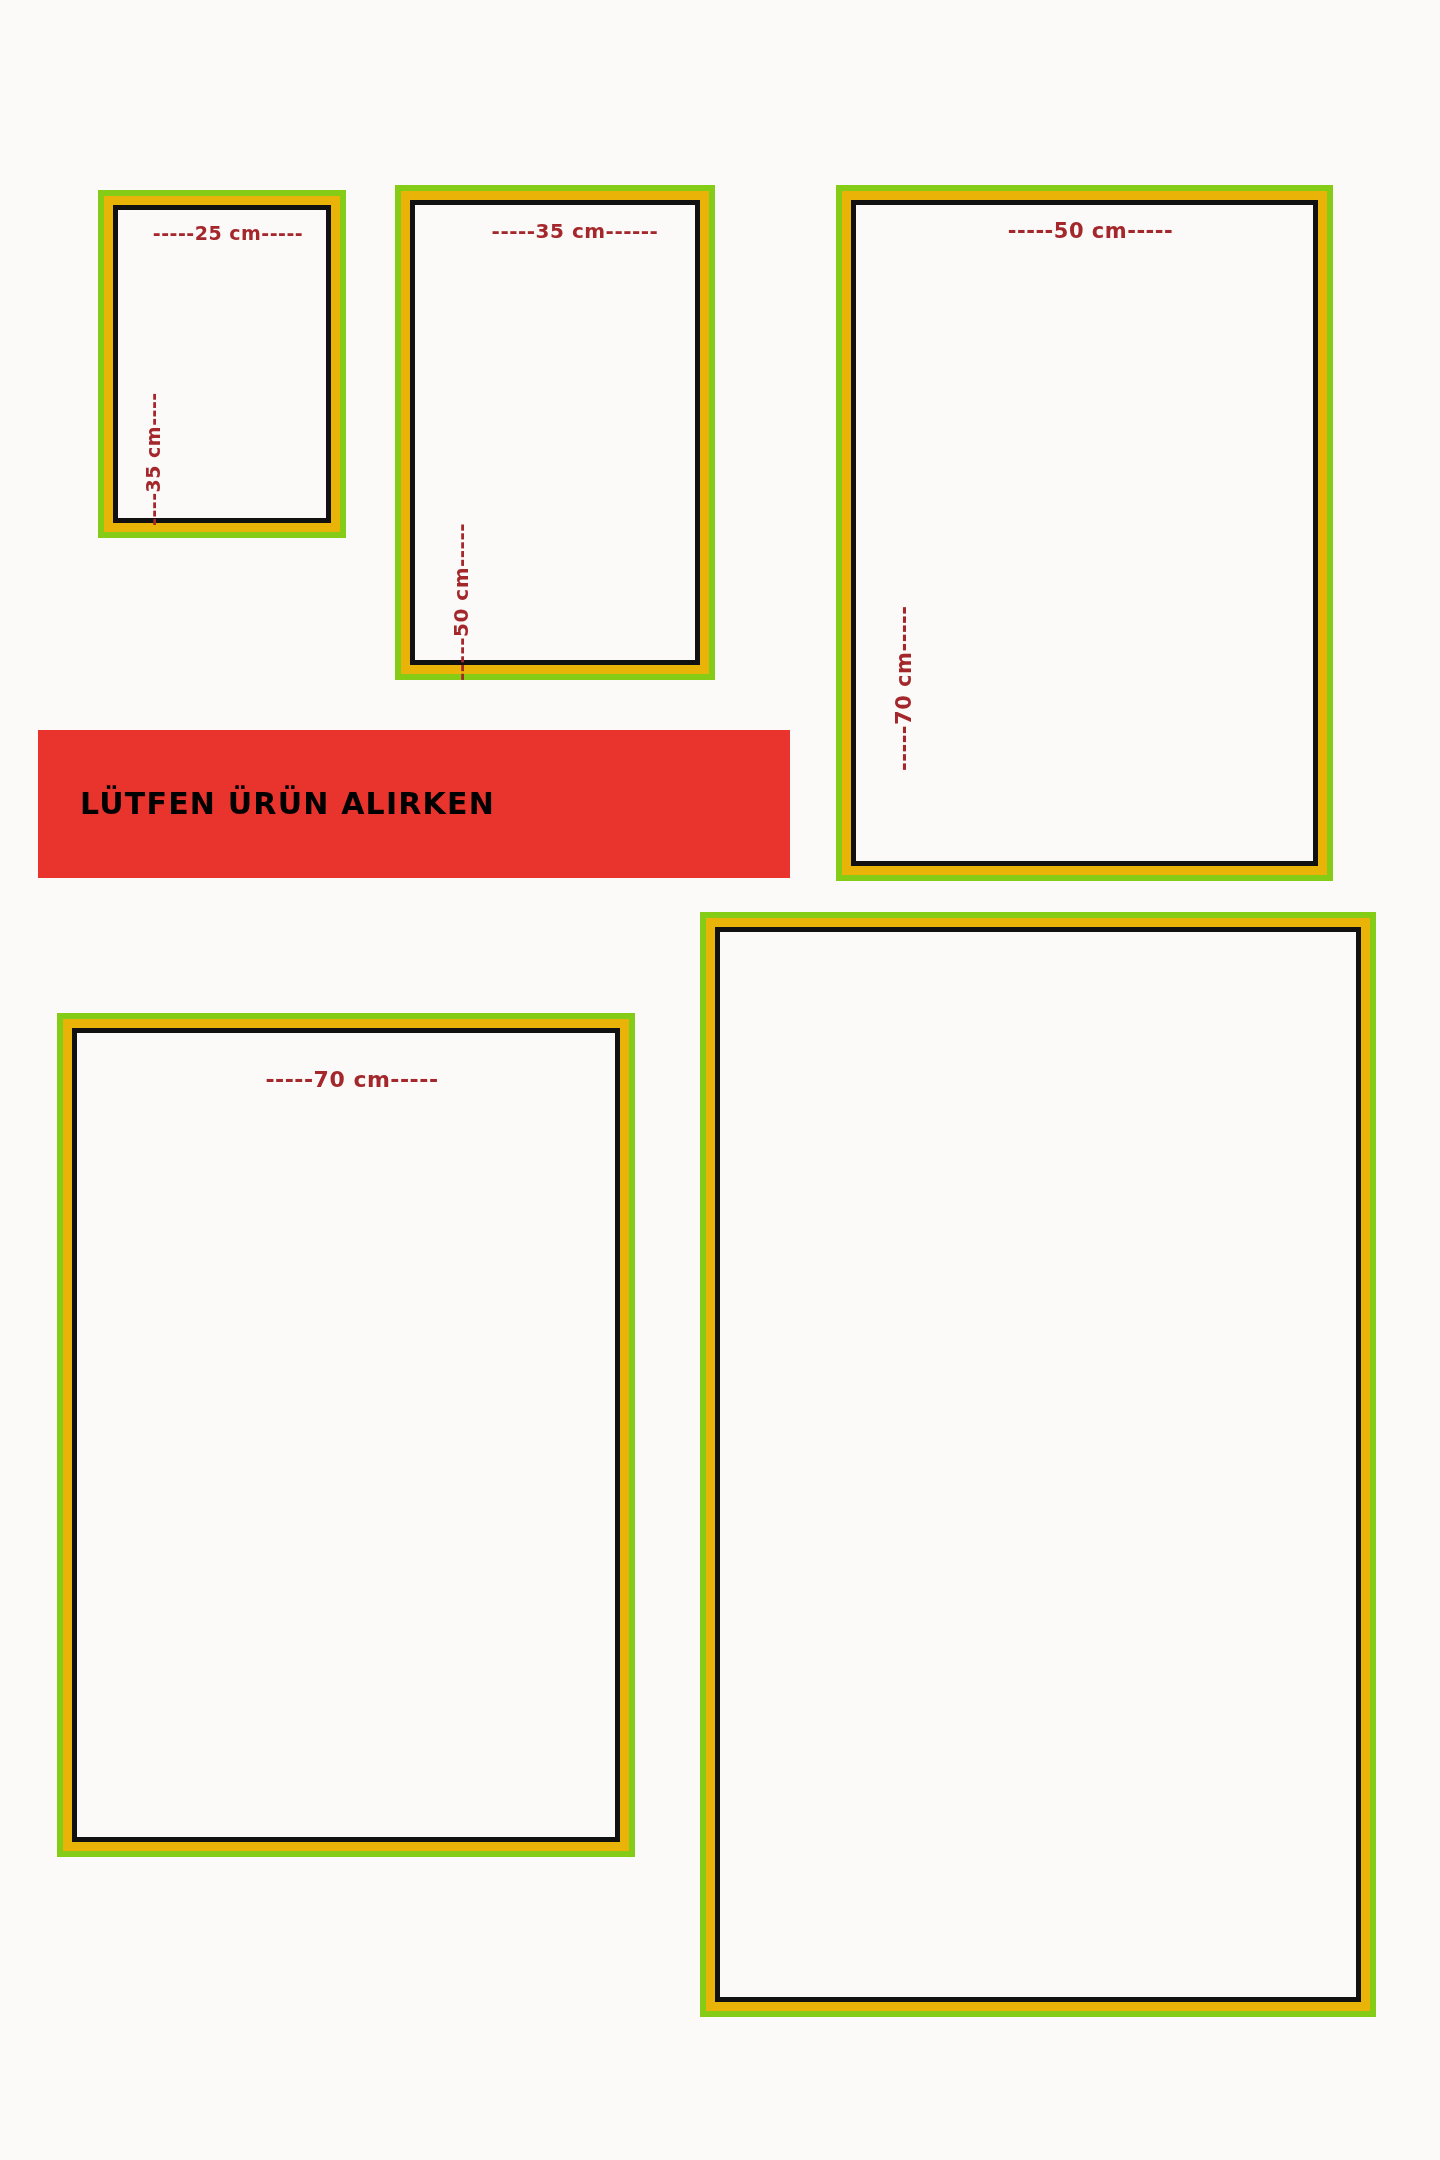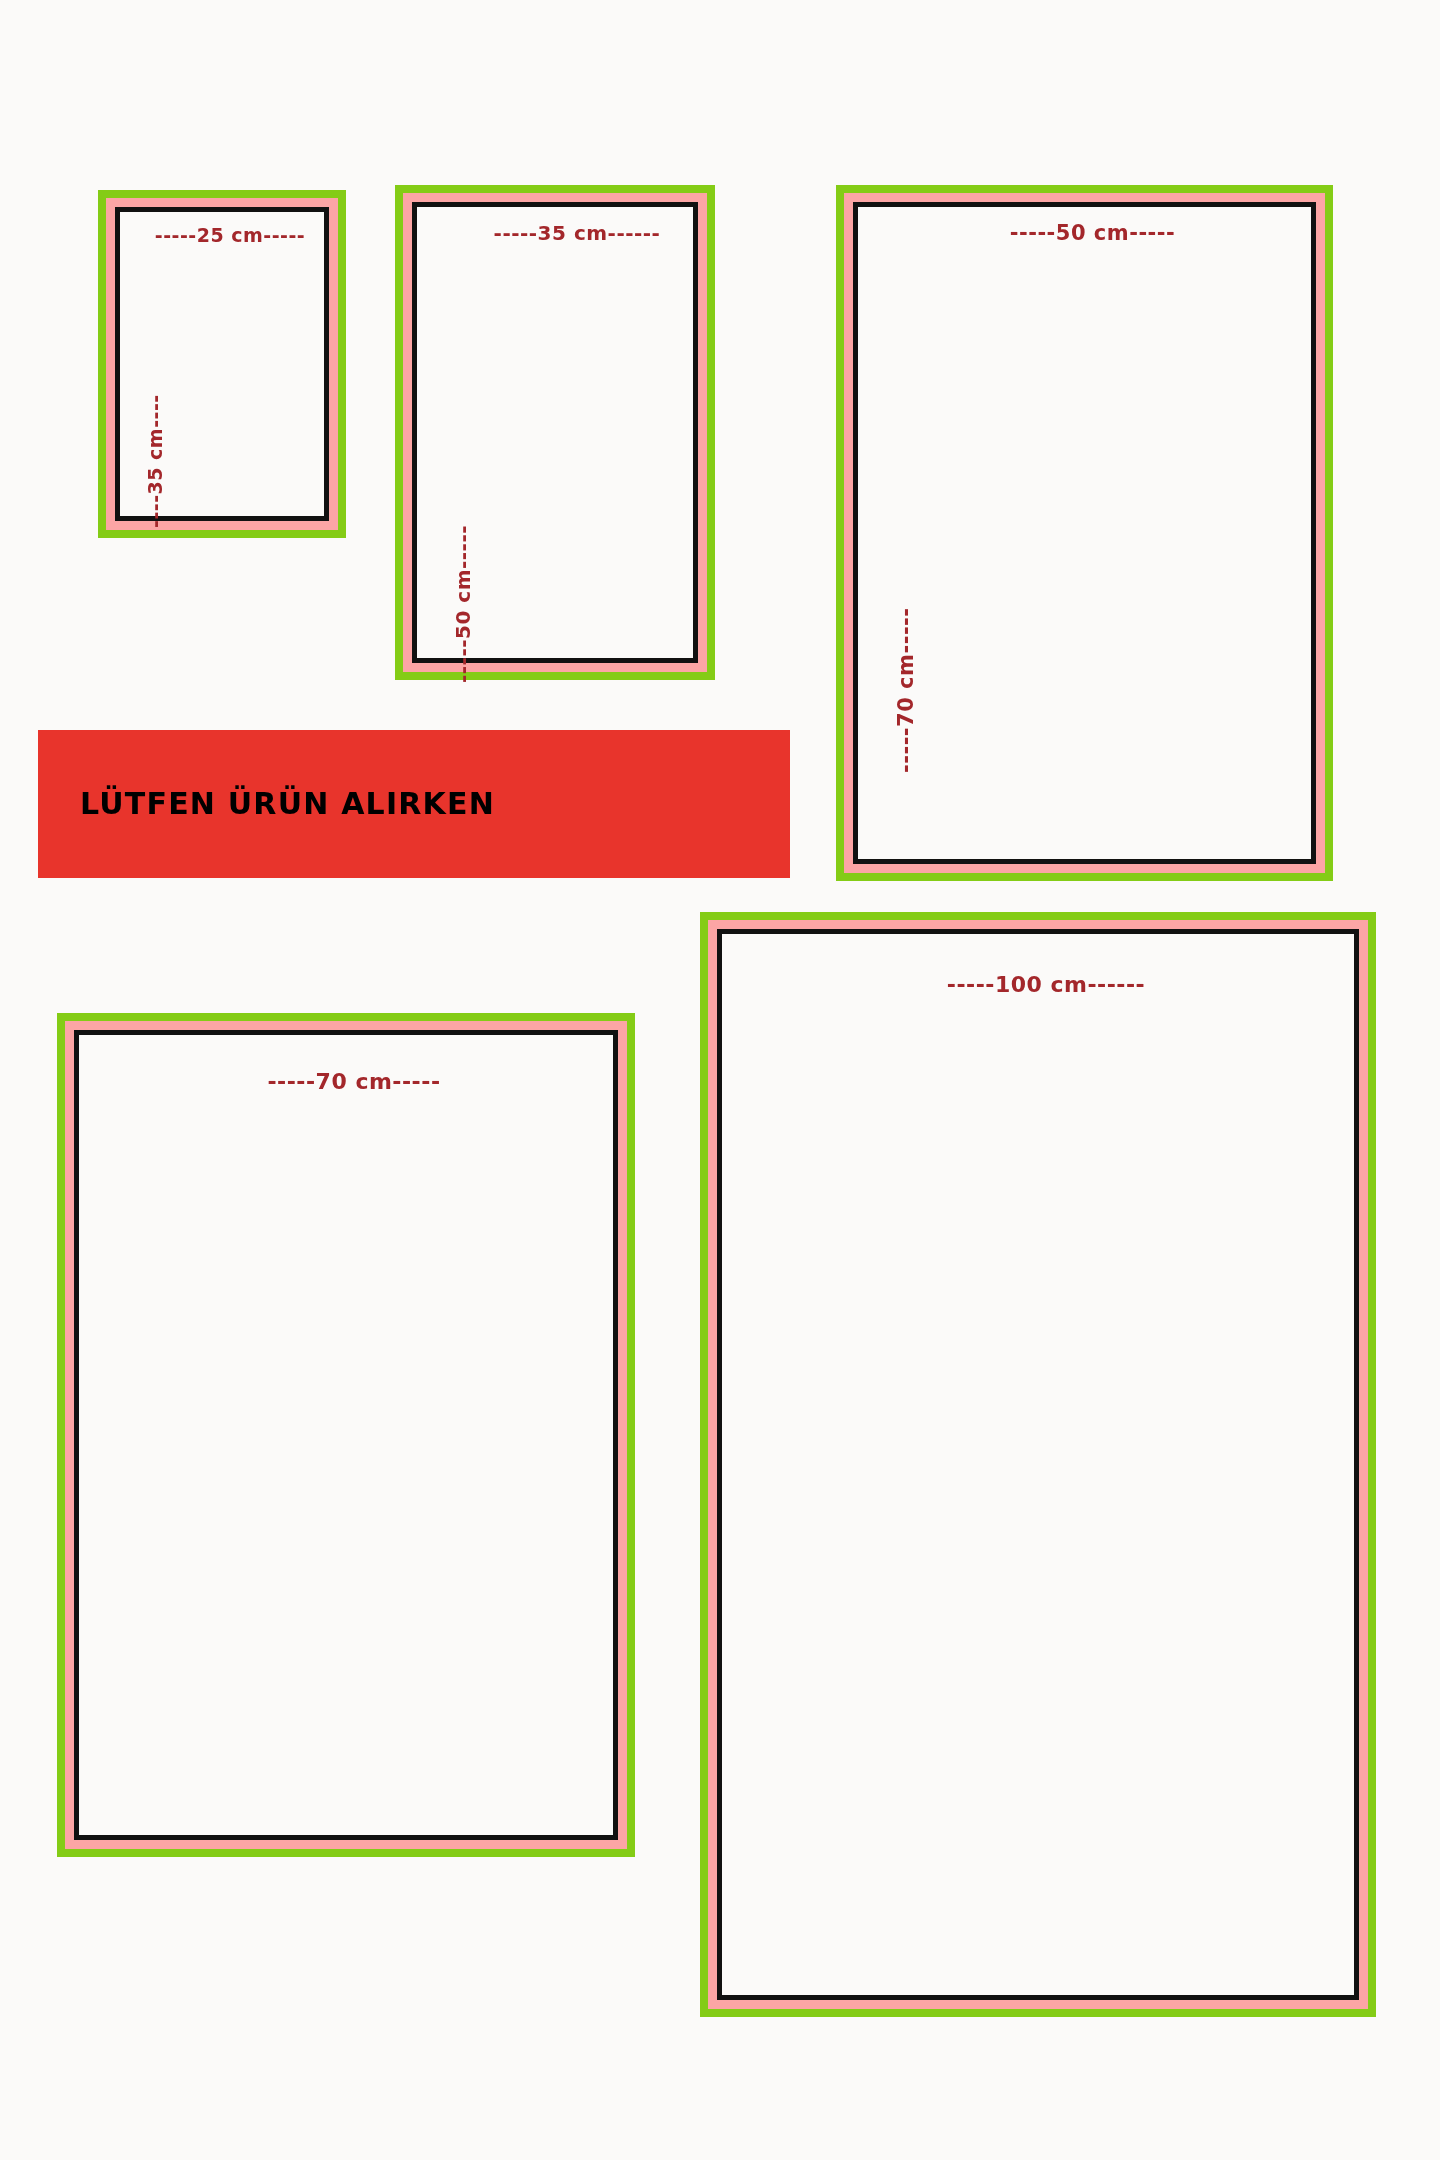--- a/index.html
+++ b/index.html
@@ -20,22 +20,22 @@
     left: 0;
     top: 0;
     width: 1440px;
     height: 2160px;
     background: #fbfaf9;
   }
 
   
   .size-card {
     position: absolute;
-    background: #fca5a5;
-    border: 8px solid #84cc16;
+    background: #eab308;
+    border: 6px solid #84cc16;
     box-sizing: border-box;
   }
   .size-inner {
     position: absolute;
     left: 9px;
     top: 9px;
     right: 9px;
     bottom: 9px;
     border: 5px solid #111111;
     background: #fbfaf9;
@@ -110,17 +110,16 @@
   </div>
 
   <div class="size-card" style="left:57px; top:1013px; width:578px; height:844px;">
     <div class="size-inner"></div>
     <div class="dim dim-h" style="left:0px; top:48px; width:578px; font-size:22px;">-----70 cm-----</div>
 
   </div>
 
   <div class="size-card" style="left:700px; top:912px; width:676px; height:1105px;">
     <div class="size-inner"></div>
-    <div class="dim dim-h" style="left:0px; top:52px; width:676px; font-size:22px;">-----100 cm------</div>
 
   </div>
 
 </div>
 
 </body></html>

